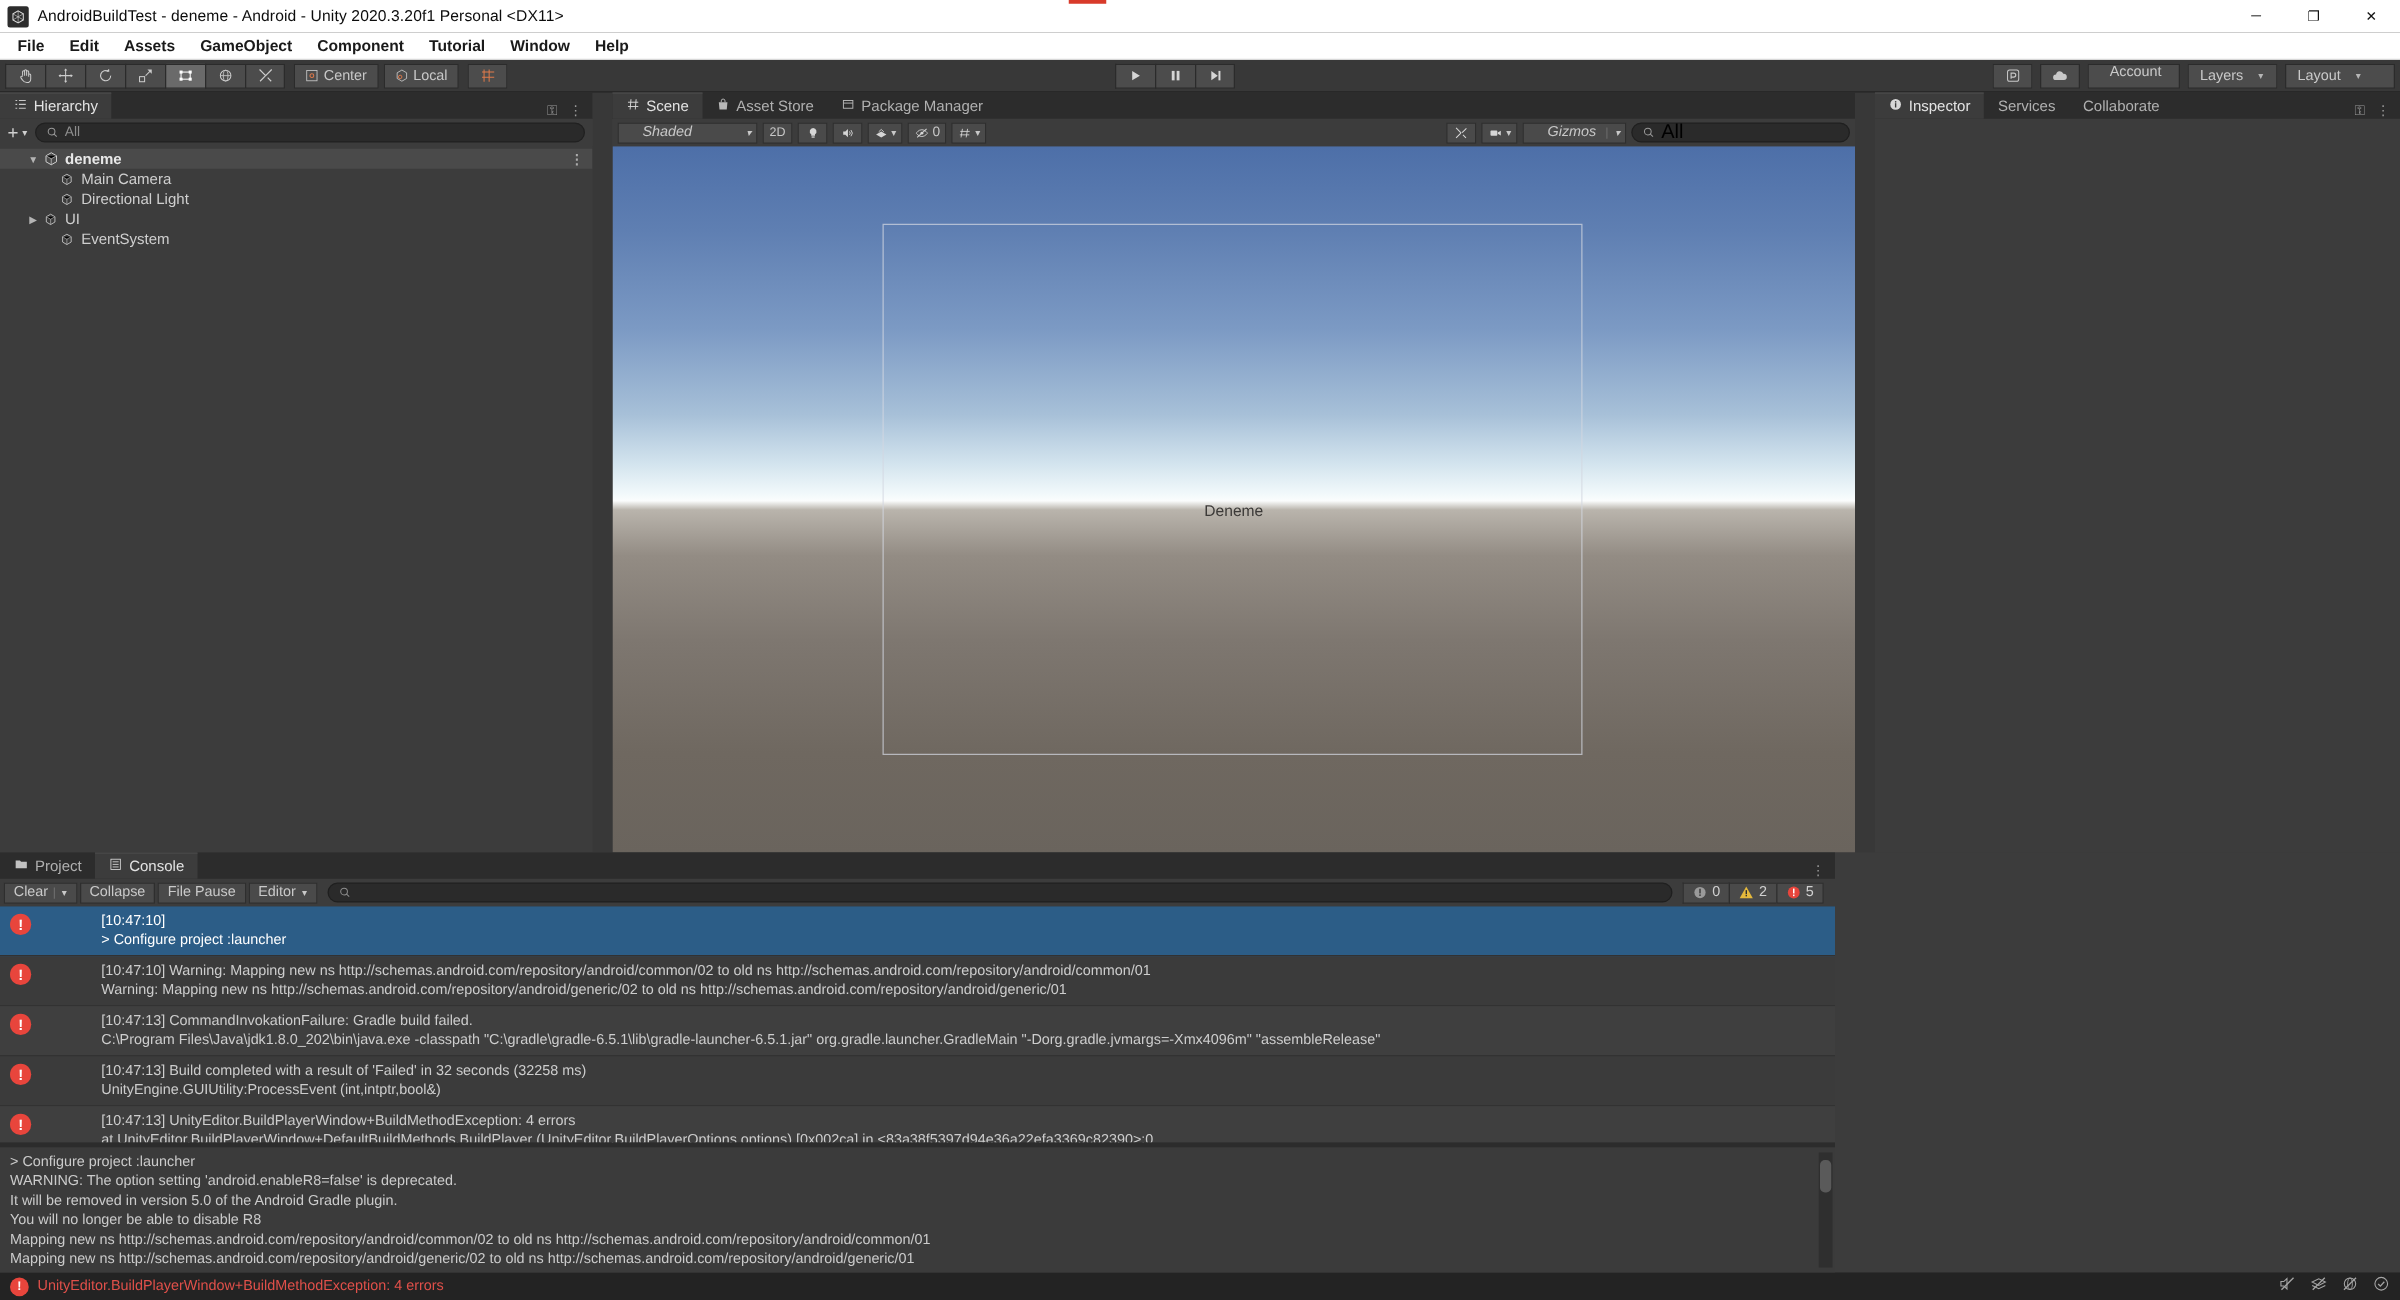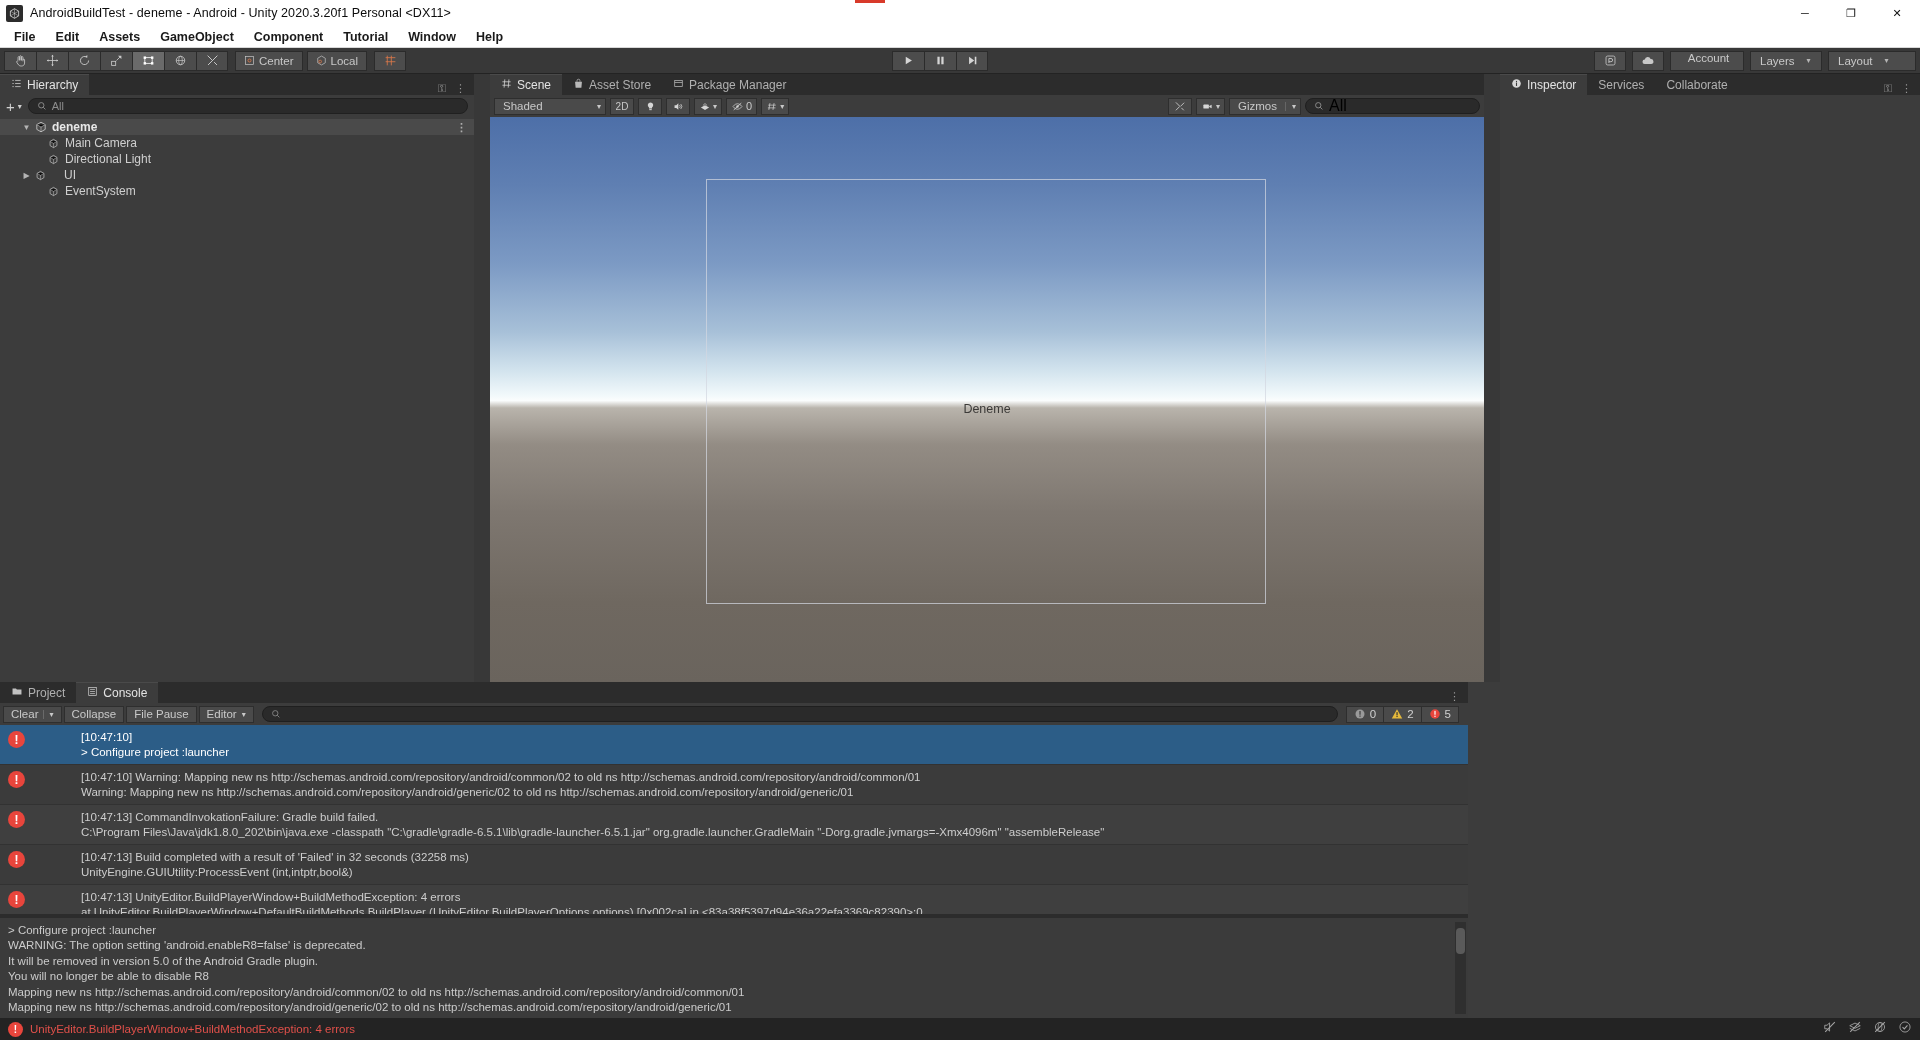--- a/index.html
+++ b/index.html
@@ -120,21 +120,21 @@
   .hrow .kebab { margin-left: auto; color: #adadad; font-size: 11px; letter-spacing: 1px; }
 
   
   .scene-wrap { flex: 1; background: #3c3c3c; display: flex; flex-direction: column; min-height: 0; }
   .scene-toolbar {
     height: 22px; background: #3c3c3c; display: flex; align-items: center;
     padding: 0 4px; gap: 4px; flex: none;
   }
   .sdd {
     height: 17px; background: #4a4a4a; border: 1px solid #2e2e2e; color: #c8c8c8;
-    font-size: 11.5px; display: flex; align-items: center; padding: 0 4px 0 8px; gap: 8px;
+    font-size: 11.5px; display: flex; align-items: center; padding: 0 4px 0 19px; gap: 8px; font-style: italic;
   }
   .sdd.shaded { width: 112px; justify-content: space-between; }
   .sbtn {
     height: 17px; min-width: 24px; background: #4a4a4a; border: 1px solid #2e2e2e;
     display: flex; align-items: center; justify-content: center; color: #c8c8c8;
     font-size: 11px; padding: 0 4px; gap: 2px;
   }
   .scene-srch {
     width: 175px; height: 16px; background: #2a2a2a; border: 1px solid #1f1f1f;
     border-radius: 8px; display: flex; align-items: center; padding: 0 8px; gap: 5px;
@@ -439,21 +439,21 @@
           </div>
           <div class="hrow">
             <span style="width:20px"></span>
             <span class="arrow">▶</span>
             <span class="gicon">
               <svg width="11" height="11" viewBox="0 0 16 16">
                   <path d="M8 2l5 2.9v6.2L8 14l-5-2.9V4.9z" fill="none" stroke="#c9c9c9" stroke-width="1"></path>
                   <path d="M3 4.9L8 7.8l5-2.9M8 7.8V14" stroke="#c9c9c9" stroke-width=".7"></path>
                 </svg>
             </span>
-            <span style="margin-left:16px">UI</span>
+            <span style="margin-left:4px">UI</span>
           </div>
           <div class="hrow">
             <span style="width:33px"></span>
             <span class="arrow"></span>
             <span class="gicon">
               <svg width="11" height="11" viewBox="0 0 16 16">
                   <path d="M8 2l5 2.9v6.2L8 14l-5-2.9V4.9z" fill="none" stroke="#c9c9c9" stroke-width="1"></path>
                   <path d="M3 4.9L8 7.8l5-2.9M8 7.8V14" stroke="#c9c9c9" stroke-width=".7"></path>
                 </svg>
             </span>

